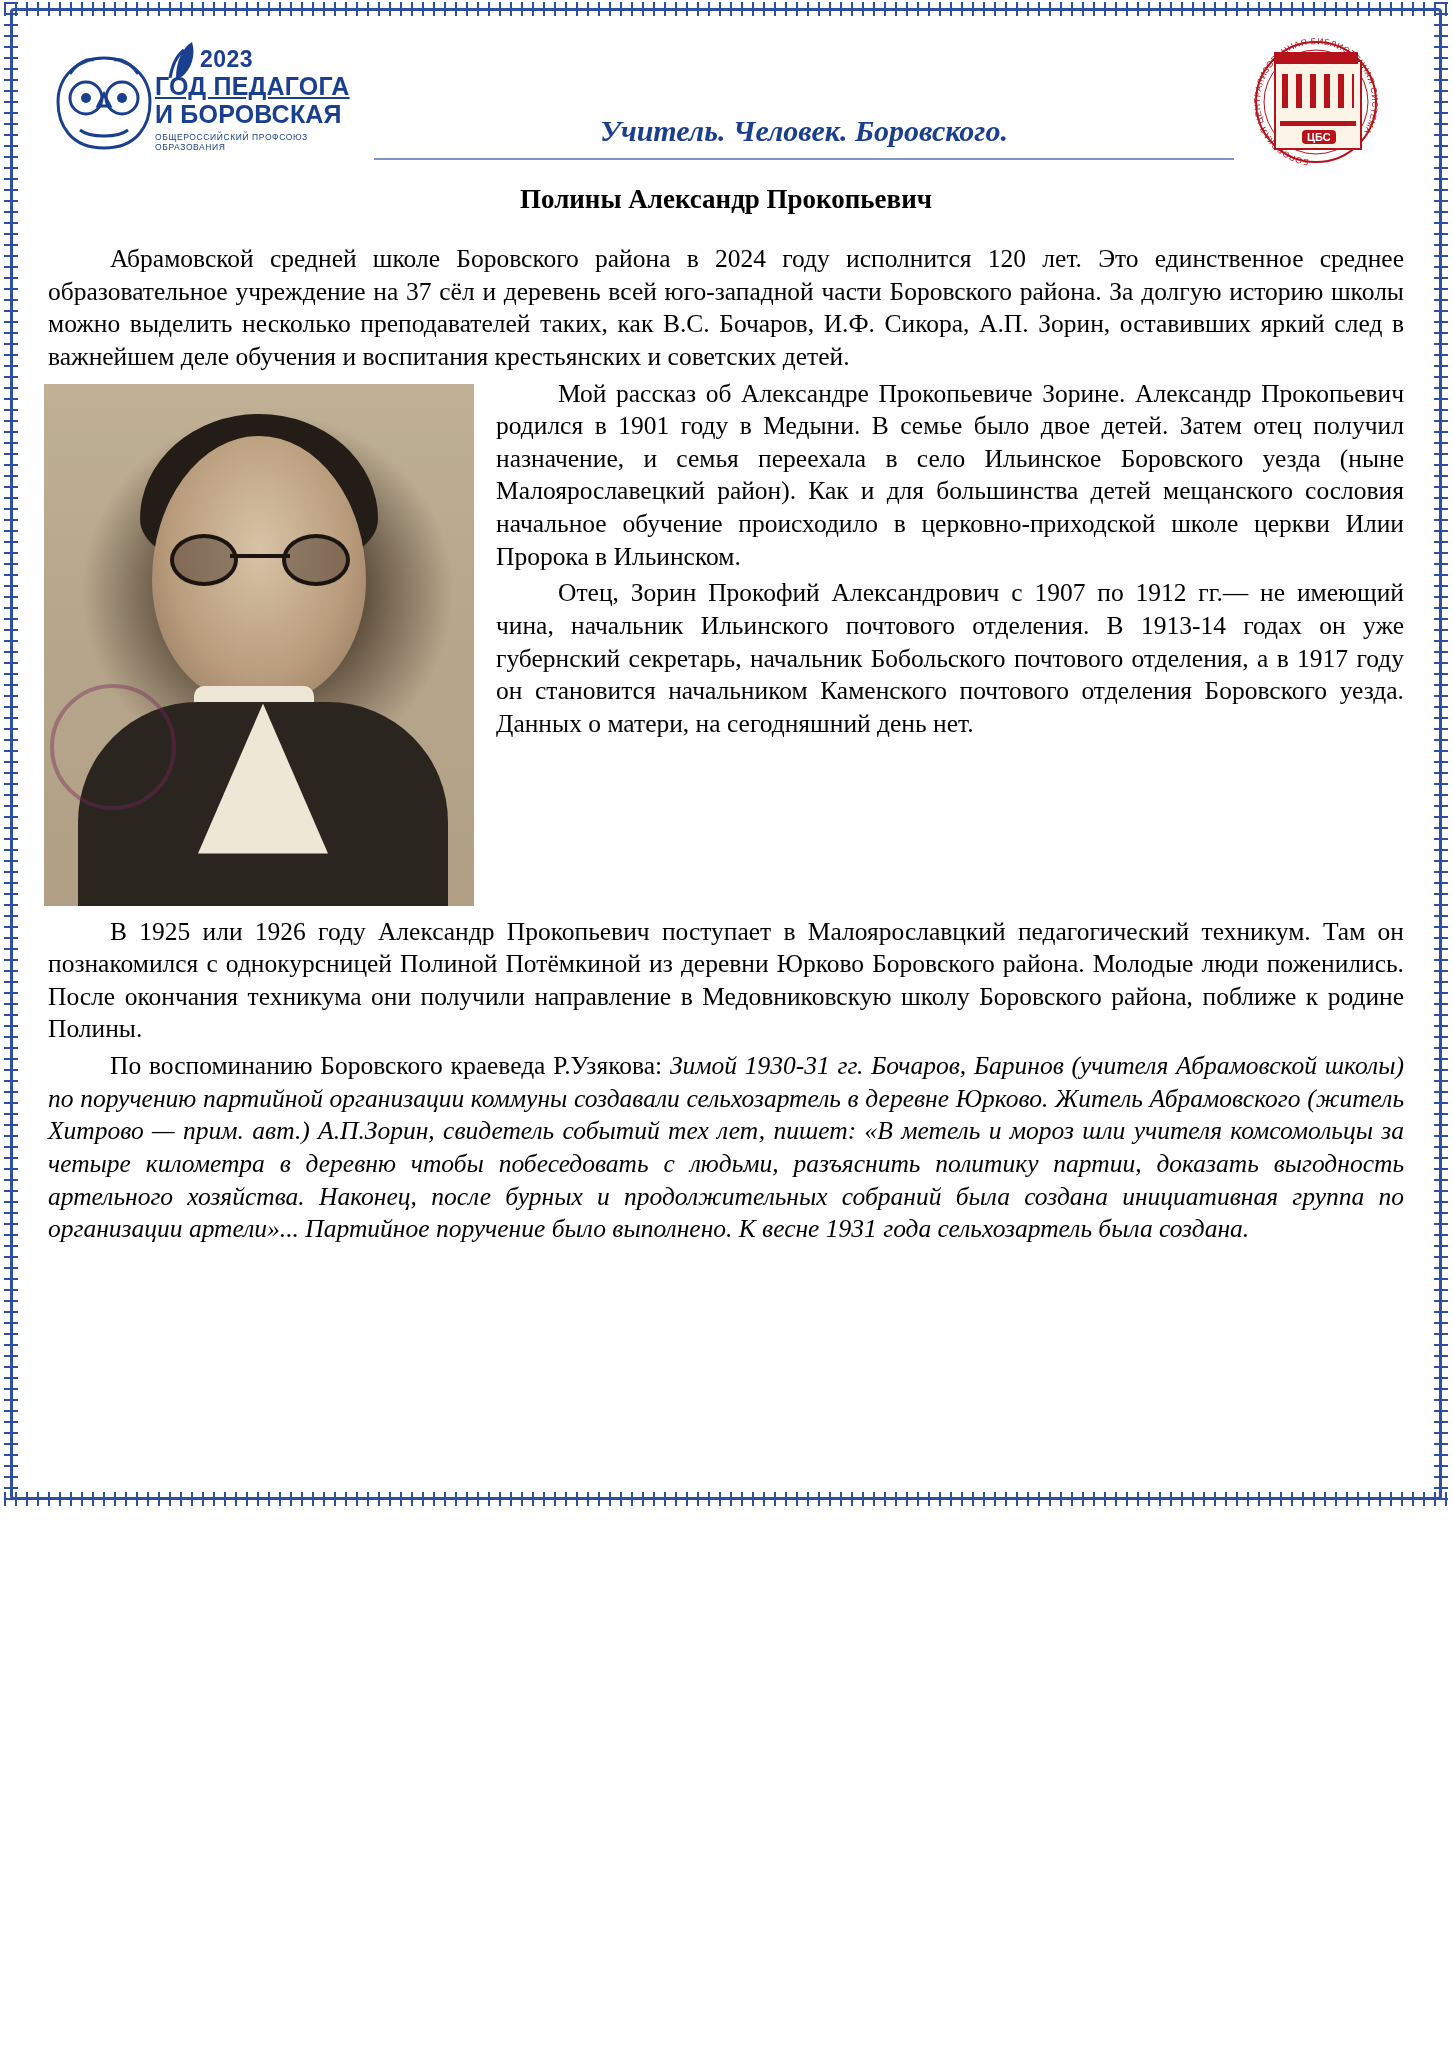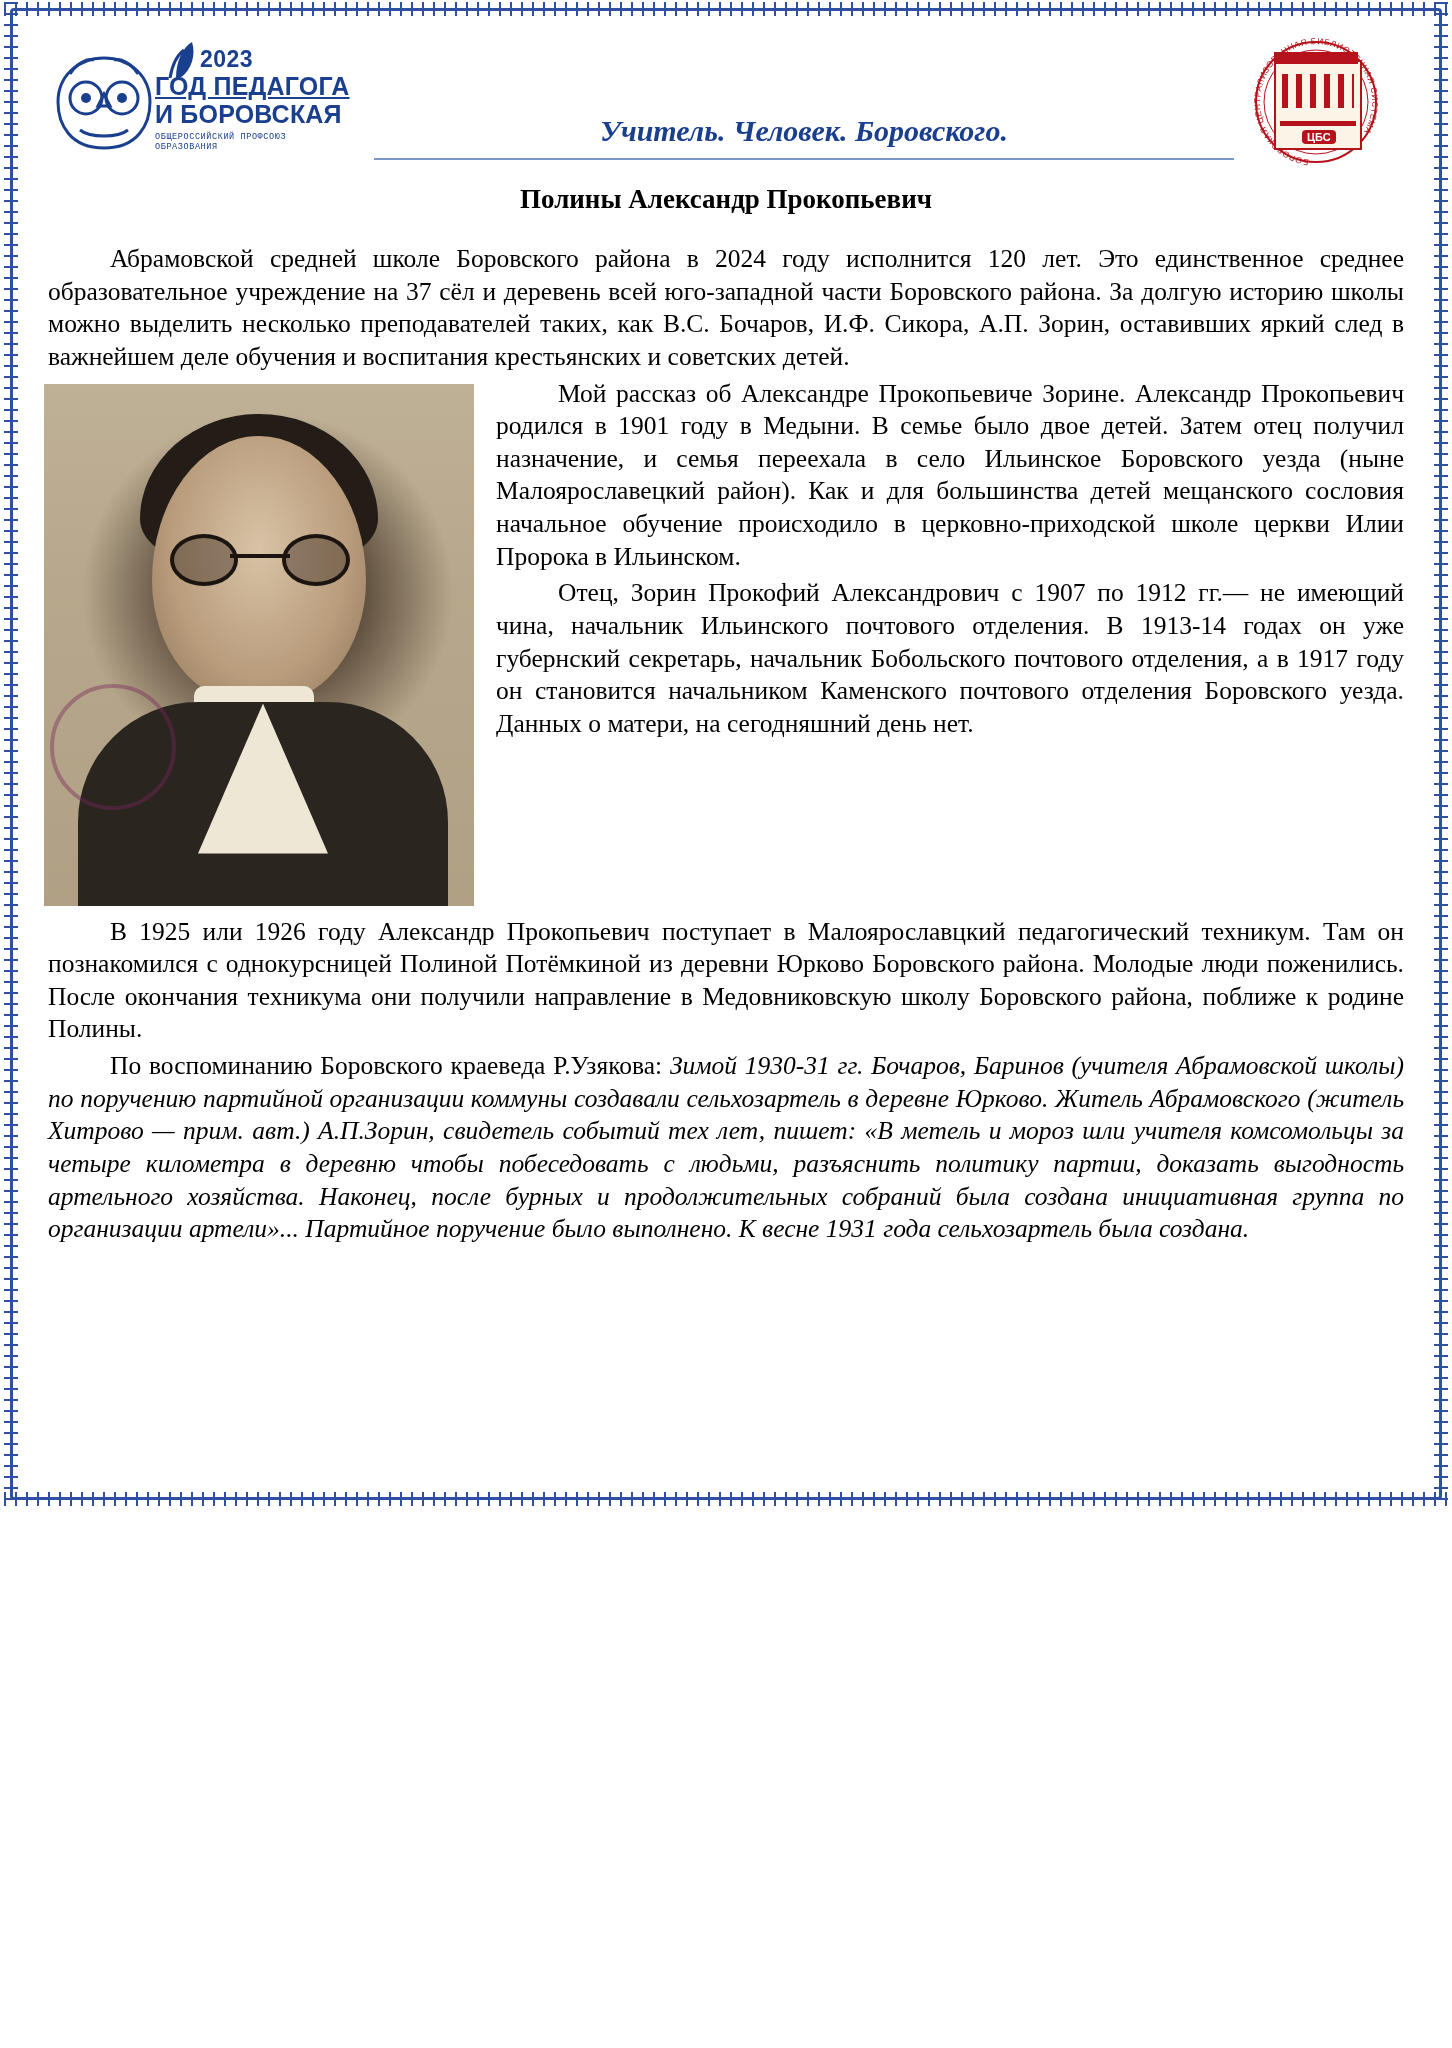--- a/index.html
+++ b/index.html
@@ -108,21 +108,21 @@
     font-family: "Liberation Sans", sans-serif;
     font-weight: bold;
     font-size: 25px;
     color: #1b3f8f;
     letter-spacing: 0.2px;
   }
   .logo-left .l3 {
     position: absolute;
     left: 105px;
     top: 94px;
-    font-family: Liberation Mono, monospace;
+    font-family: Liberation Sans, sans-serif;
     font-size: 8.5px;
     color: #1b3f8f;
     letter-spacing: 0.6px;
   }
   .header-title {
     position: absolute;
     left: 330px;
     top: 84px;
     width: 860px;
     text-align: center;

